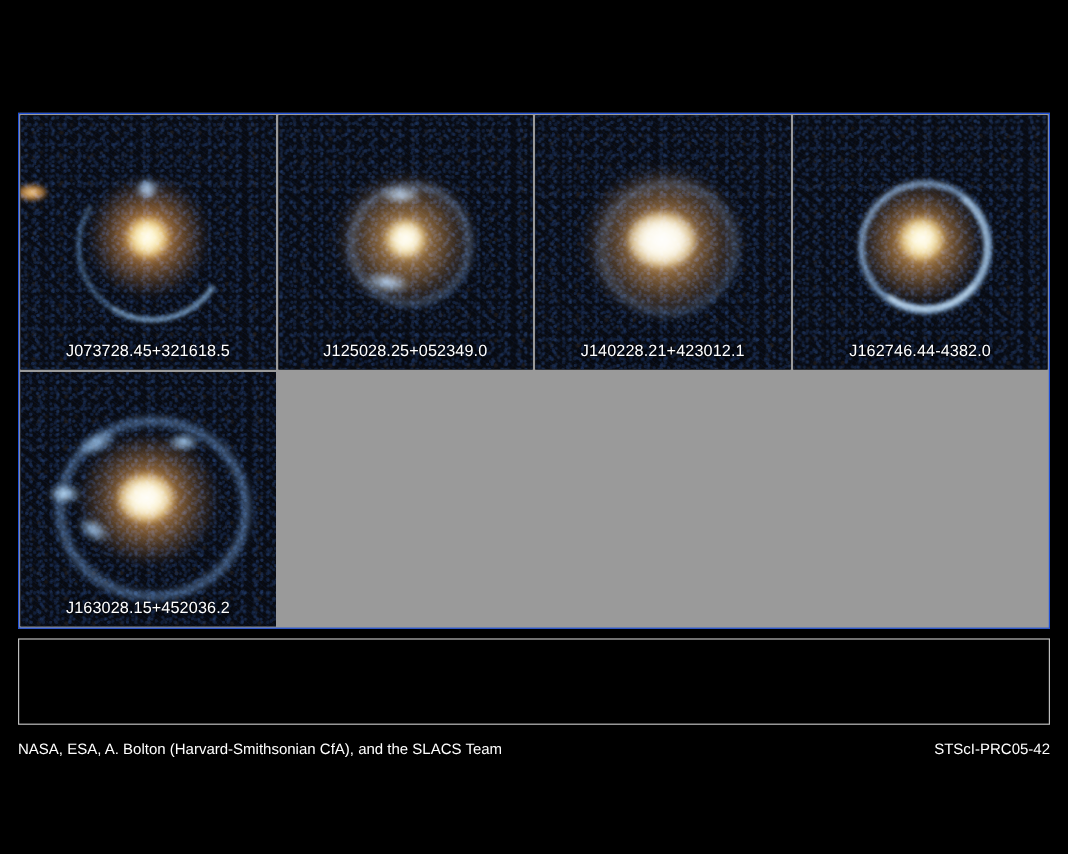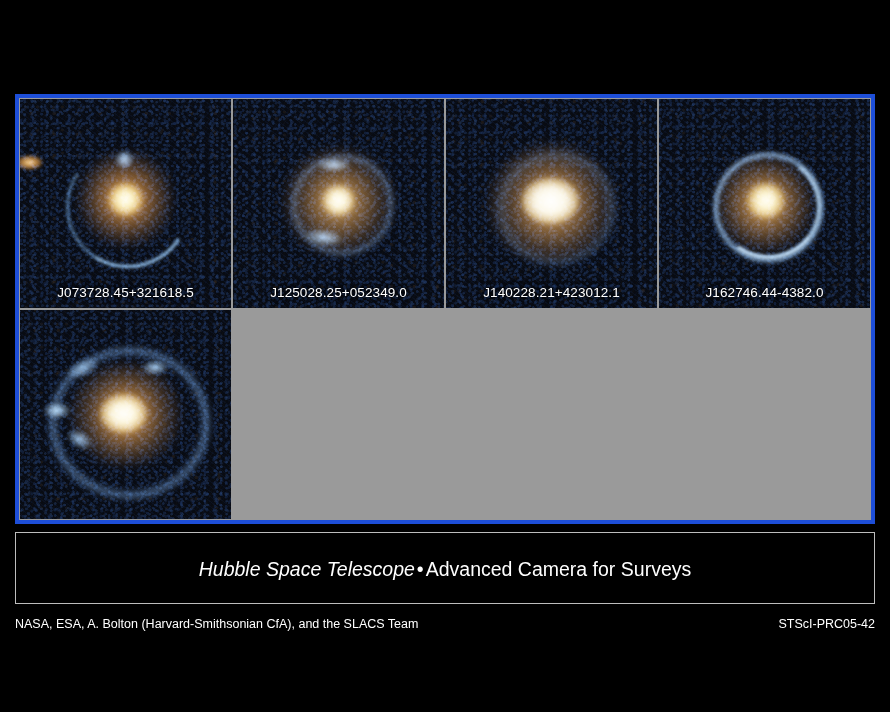--- a/index.html
+++ b/index.html
@@ -24,21 +24,21 @@
     background: #000000;
   }
 
   
   .grid-frame {
     position: absolute;
     left: 15px;
     top: 94px;
     width: 860px;
     height: 430px;
-    border: 4px solid #1d4ed8;
+    border: 1px solid #1d4ed8;
     box-sizing: border-box;
     background: #9a9a9a;
     display: grid;
     grid-template-columns: repeat(4, 1fr);
     grid-template-rows: repeat(2, 1fr);
     gap: 2px;
     padding: 1px;
   }
 
   .panel {
@@ -261,29 +261,27 @@
       <div class="blob" style="left:11%;top:44%;width:13%;height:8%;
                   background:radial-gradient(ellipse, rgba(175,215,255,1), transparent 74%);"></div>
       <div class="blob" style="left:58%;top:24%;width:12%;height:7%;
                   background:radial-gradient(ellipse, rgba(170,212,255,0.95), transparent 75%);"></div>
       <div class="blob" style="left:22%;top:58%;width:13%;height:8%;
                   background:radial-gradient(ellipse, rgba(160,205,252,0.9), transparent 76%);transform:rotate(30deg);"></div>
       <div class="blob" style="left:22%;top:24%;width:16%;height:8%;
                   background:radial-gradient(ellipse, rgba(150,196,248,0.8), transparent 78%);transform:rotate(-25deg);"></div>
       <div class="core" style="left:38%;top:40%;width:22%;height:19%;
                   background:radial-gradient(ellipse, rgba(255,255,255,1) 0%, rgba(255,246,214,0.95) 38%, rgba(238,180,84,0.5) 70%, transparent 100%);"></div>
+      <div class="panel-label">J163028.15+452036.2</div>
     </div>
 
 
   </div>
 
   <div class="title-box">
-    <div class="sub-title">
-      <span class="sub-italic">Hubble Space Telescope</span><span class="sub-sep">•</span><span>Advanced Camera for Surveys</span>
-    </div>
   </div>
 
   <div class="credit-row">
     <div class="credit-left">NASA, ESA, A. Bolton (Harvard-Smithsonian CfA), and the SLACS Team</div>
     <div class="credit-right">STScI-PRC05-42</div>
   </div>
 
 </div>
 
 </body></html>

